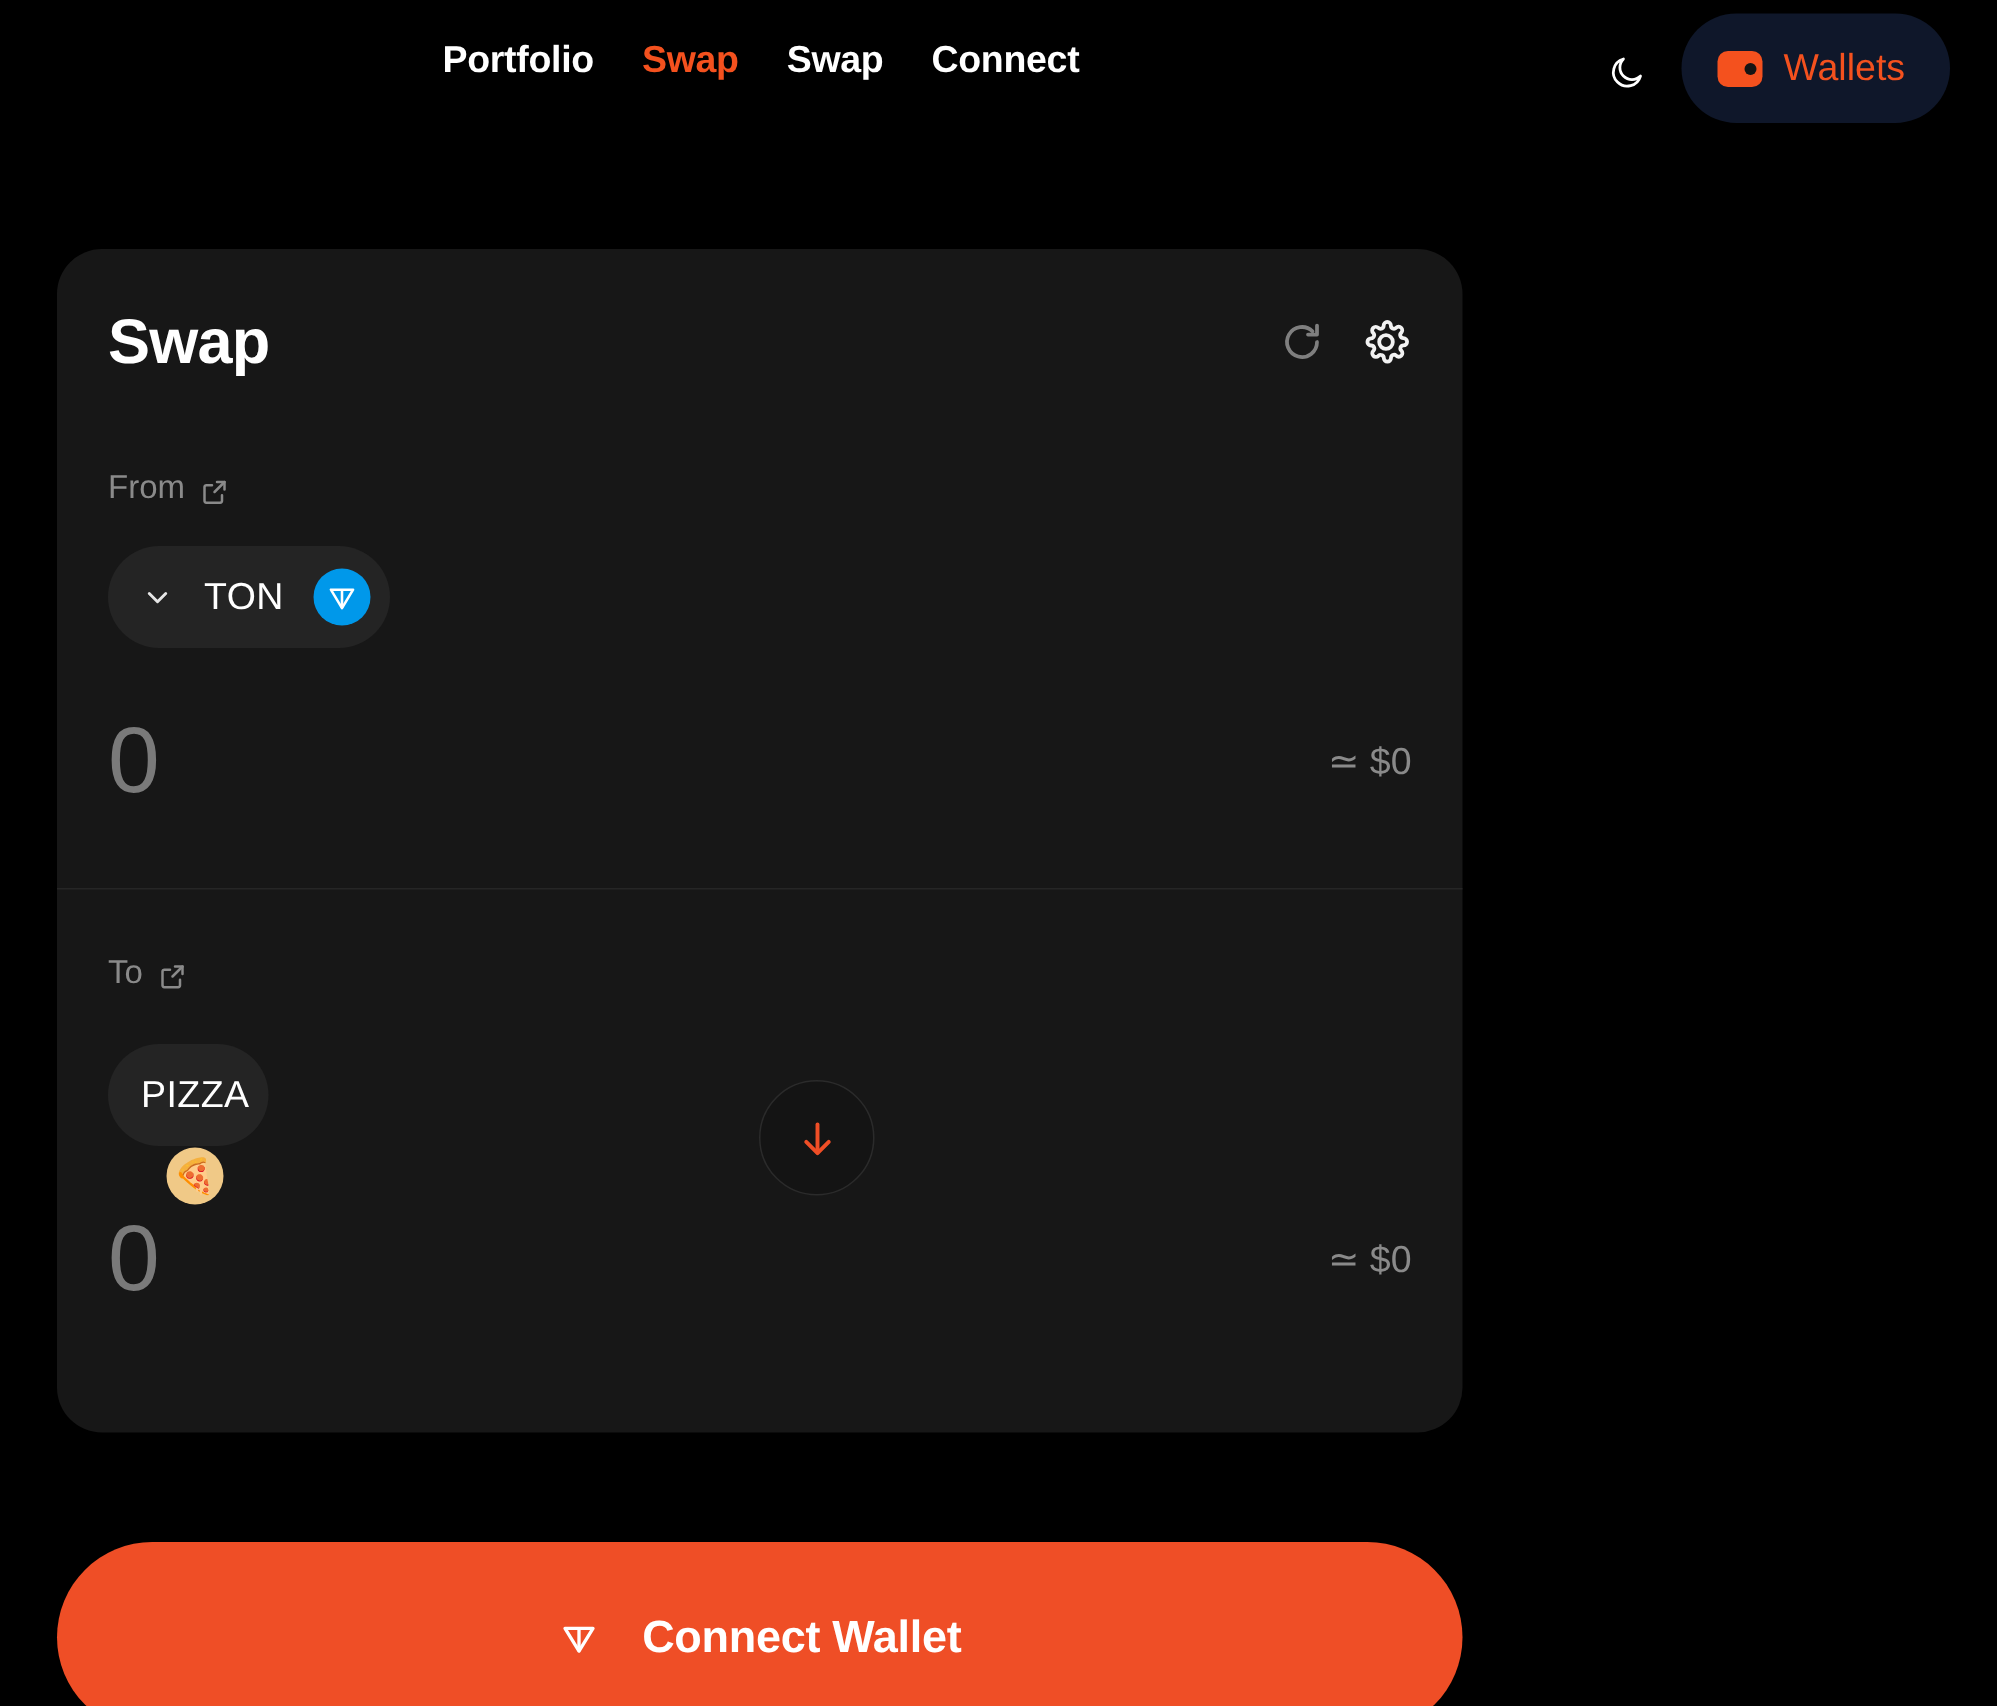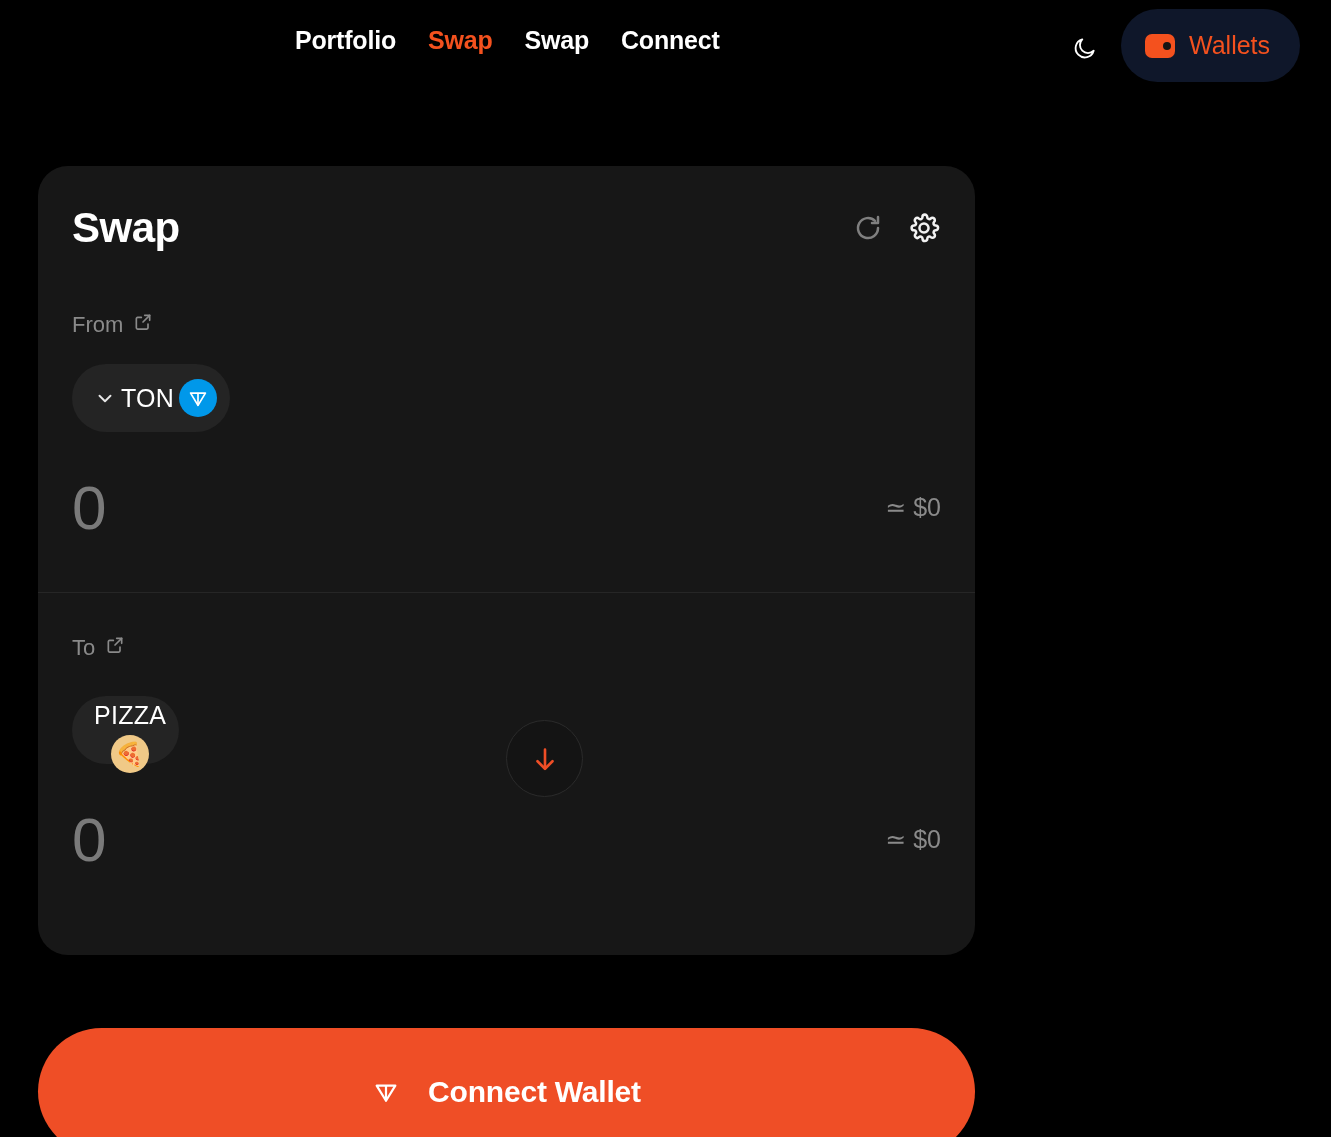--- a/index.html
+++ b/index.html
@@ -126,30 +126,30 @@
     width: 34px;
     height: 34px;
     display: flex;
     align-items: center;
     justify-content: center;
     cursor: pointer;
   }
 
   .field-label {
     display: flex;
-    align-items: flex-start;
+    align-items: flex-end;
     gap: 10px;
     font-size: 22px;
     color: #8a8a8a;
   }
 
   .token-pill {
     display: inline-flex;
     align-items: center;
-    gap: 5px;
+    gap: 20px;
     background: #242424;
     border-radius: 40px;
     height: 68px;
     padding: 0 13px 0 22px;
     cursor: pointer;
     width: max-content;
   }
   .token-name {
     font-size: 25px;
     color: #ffffff;

